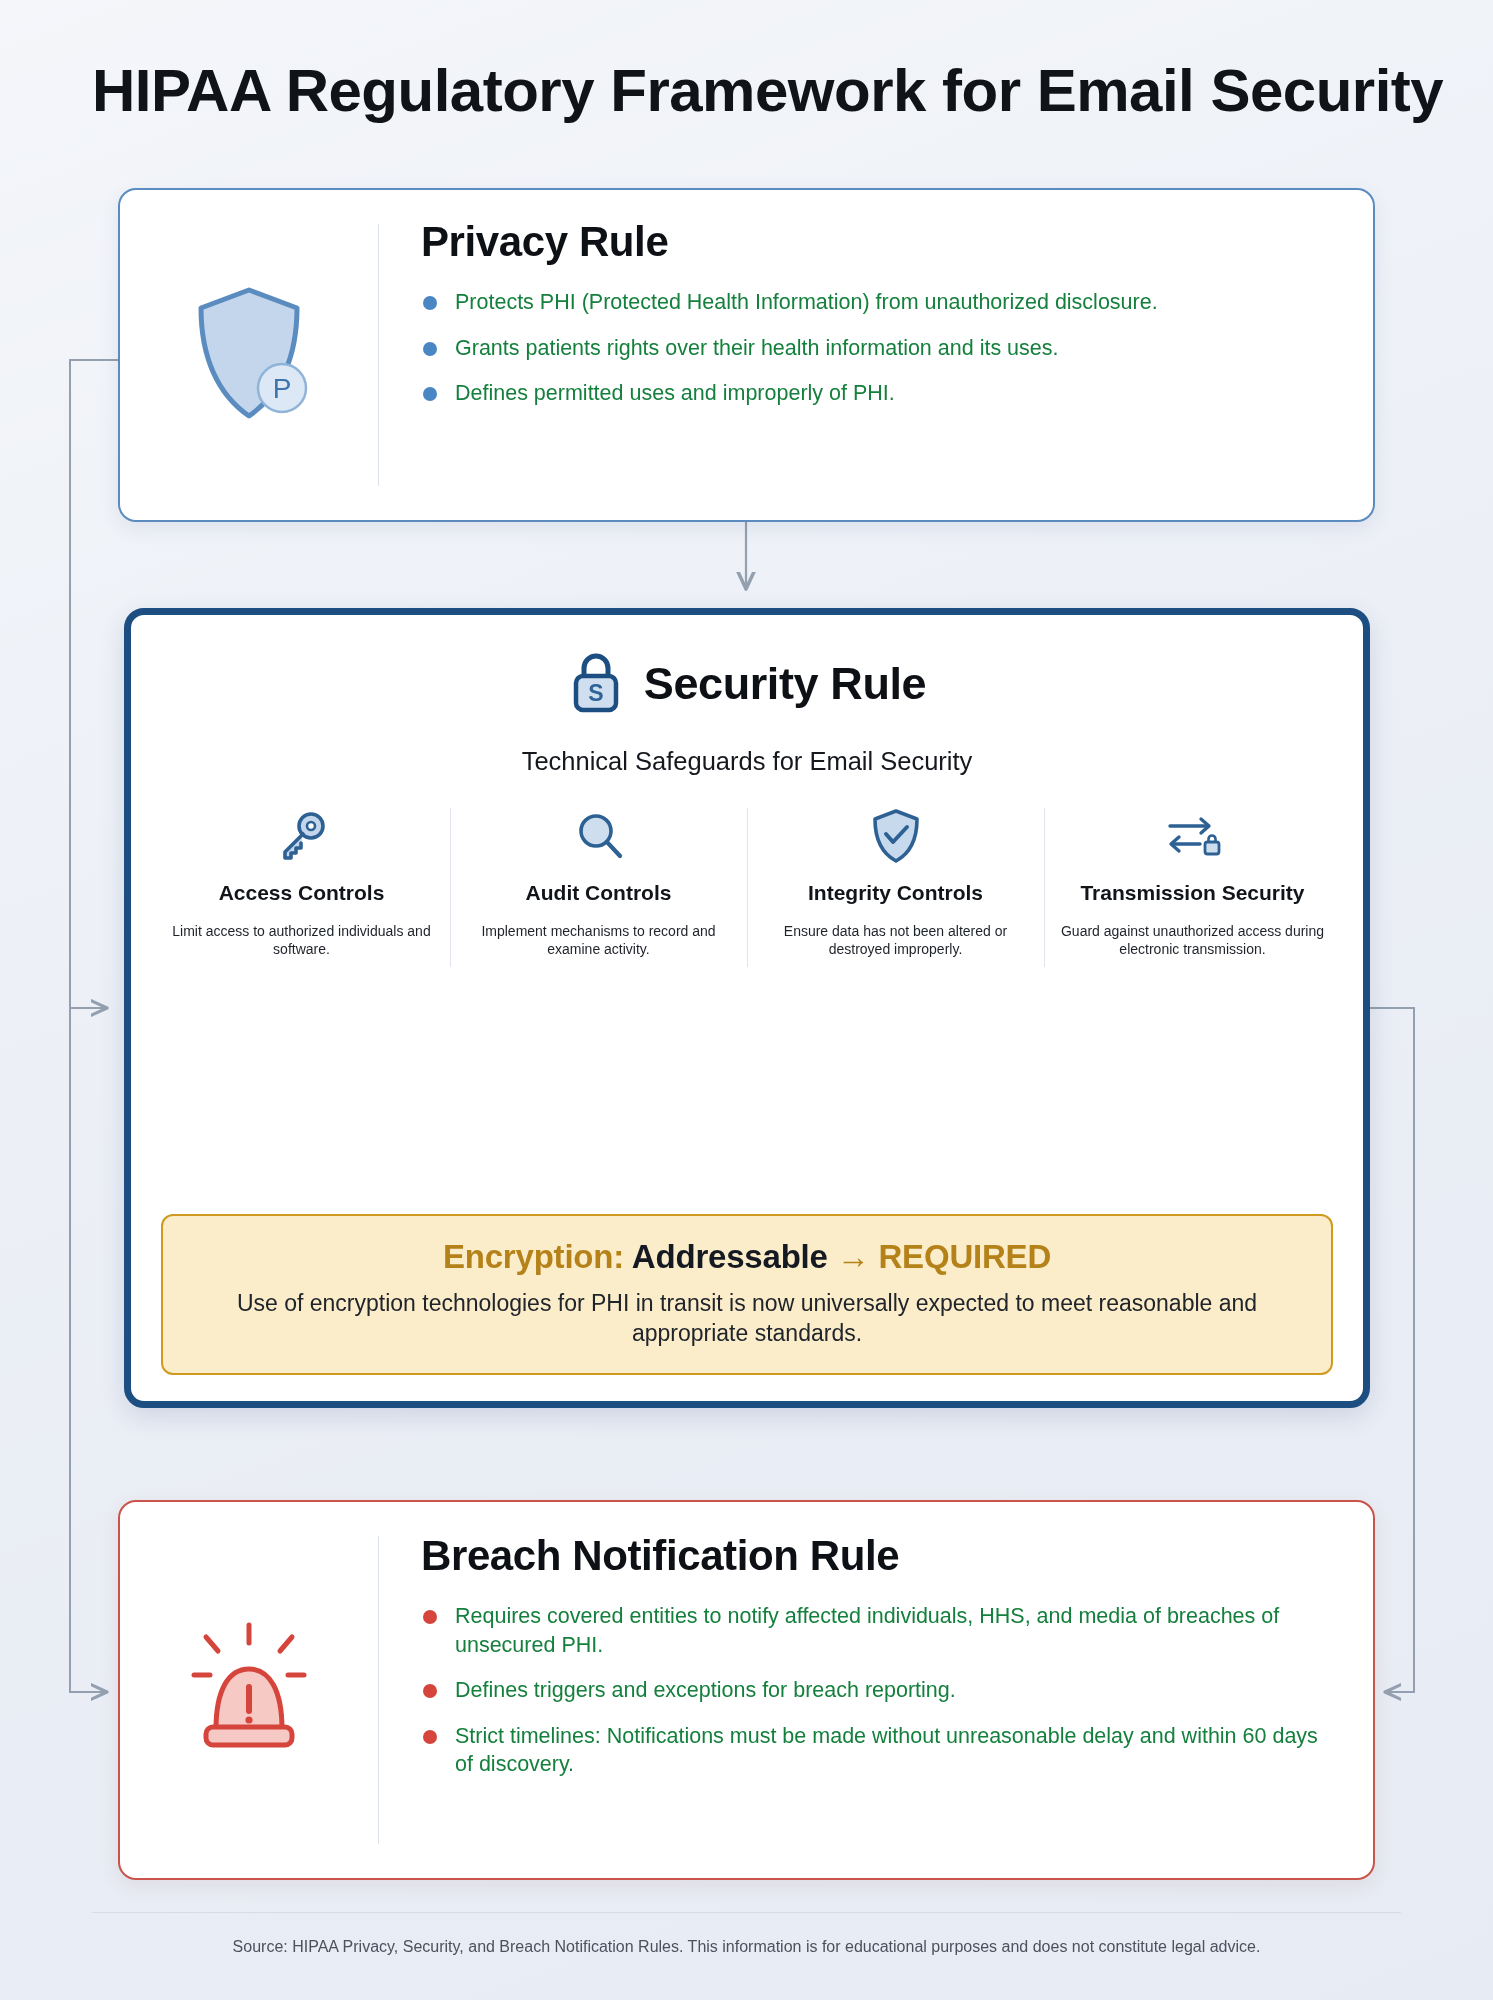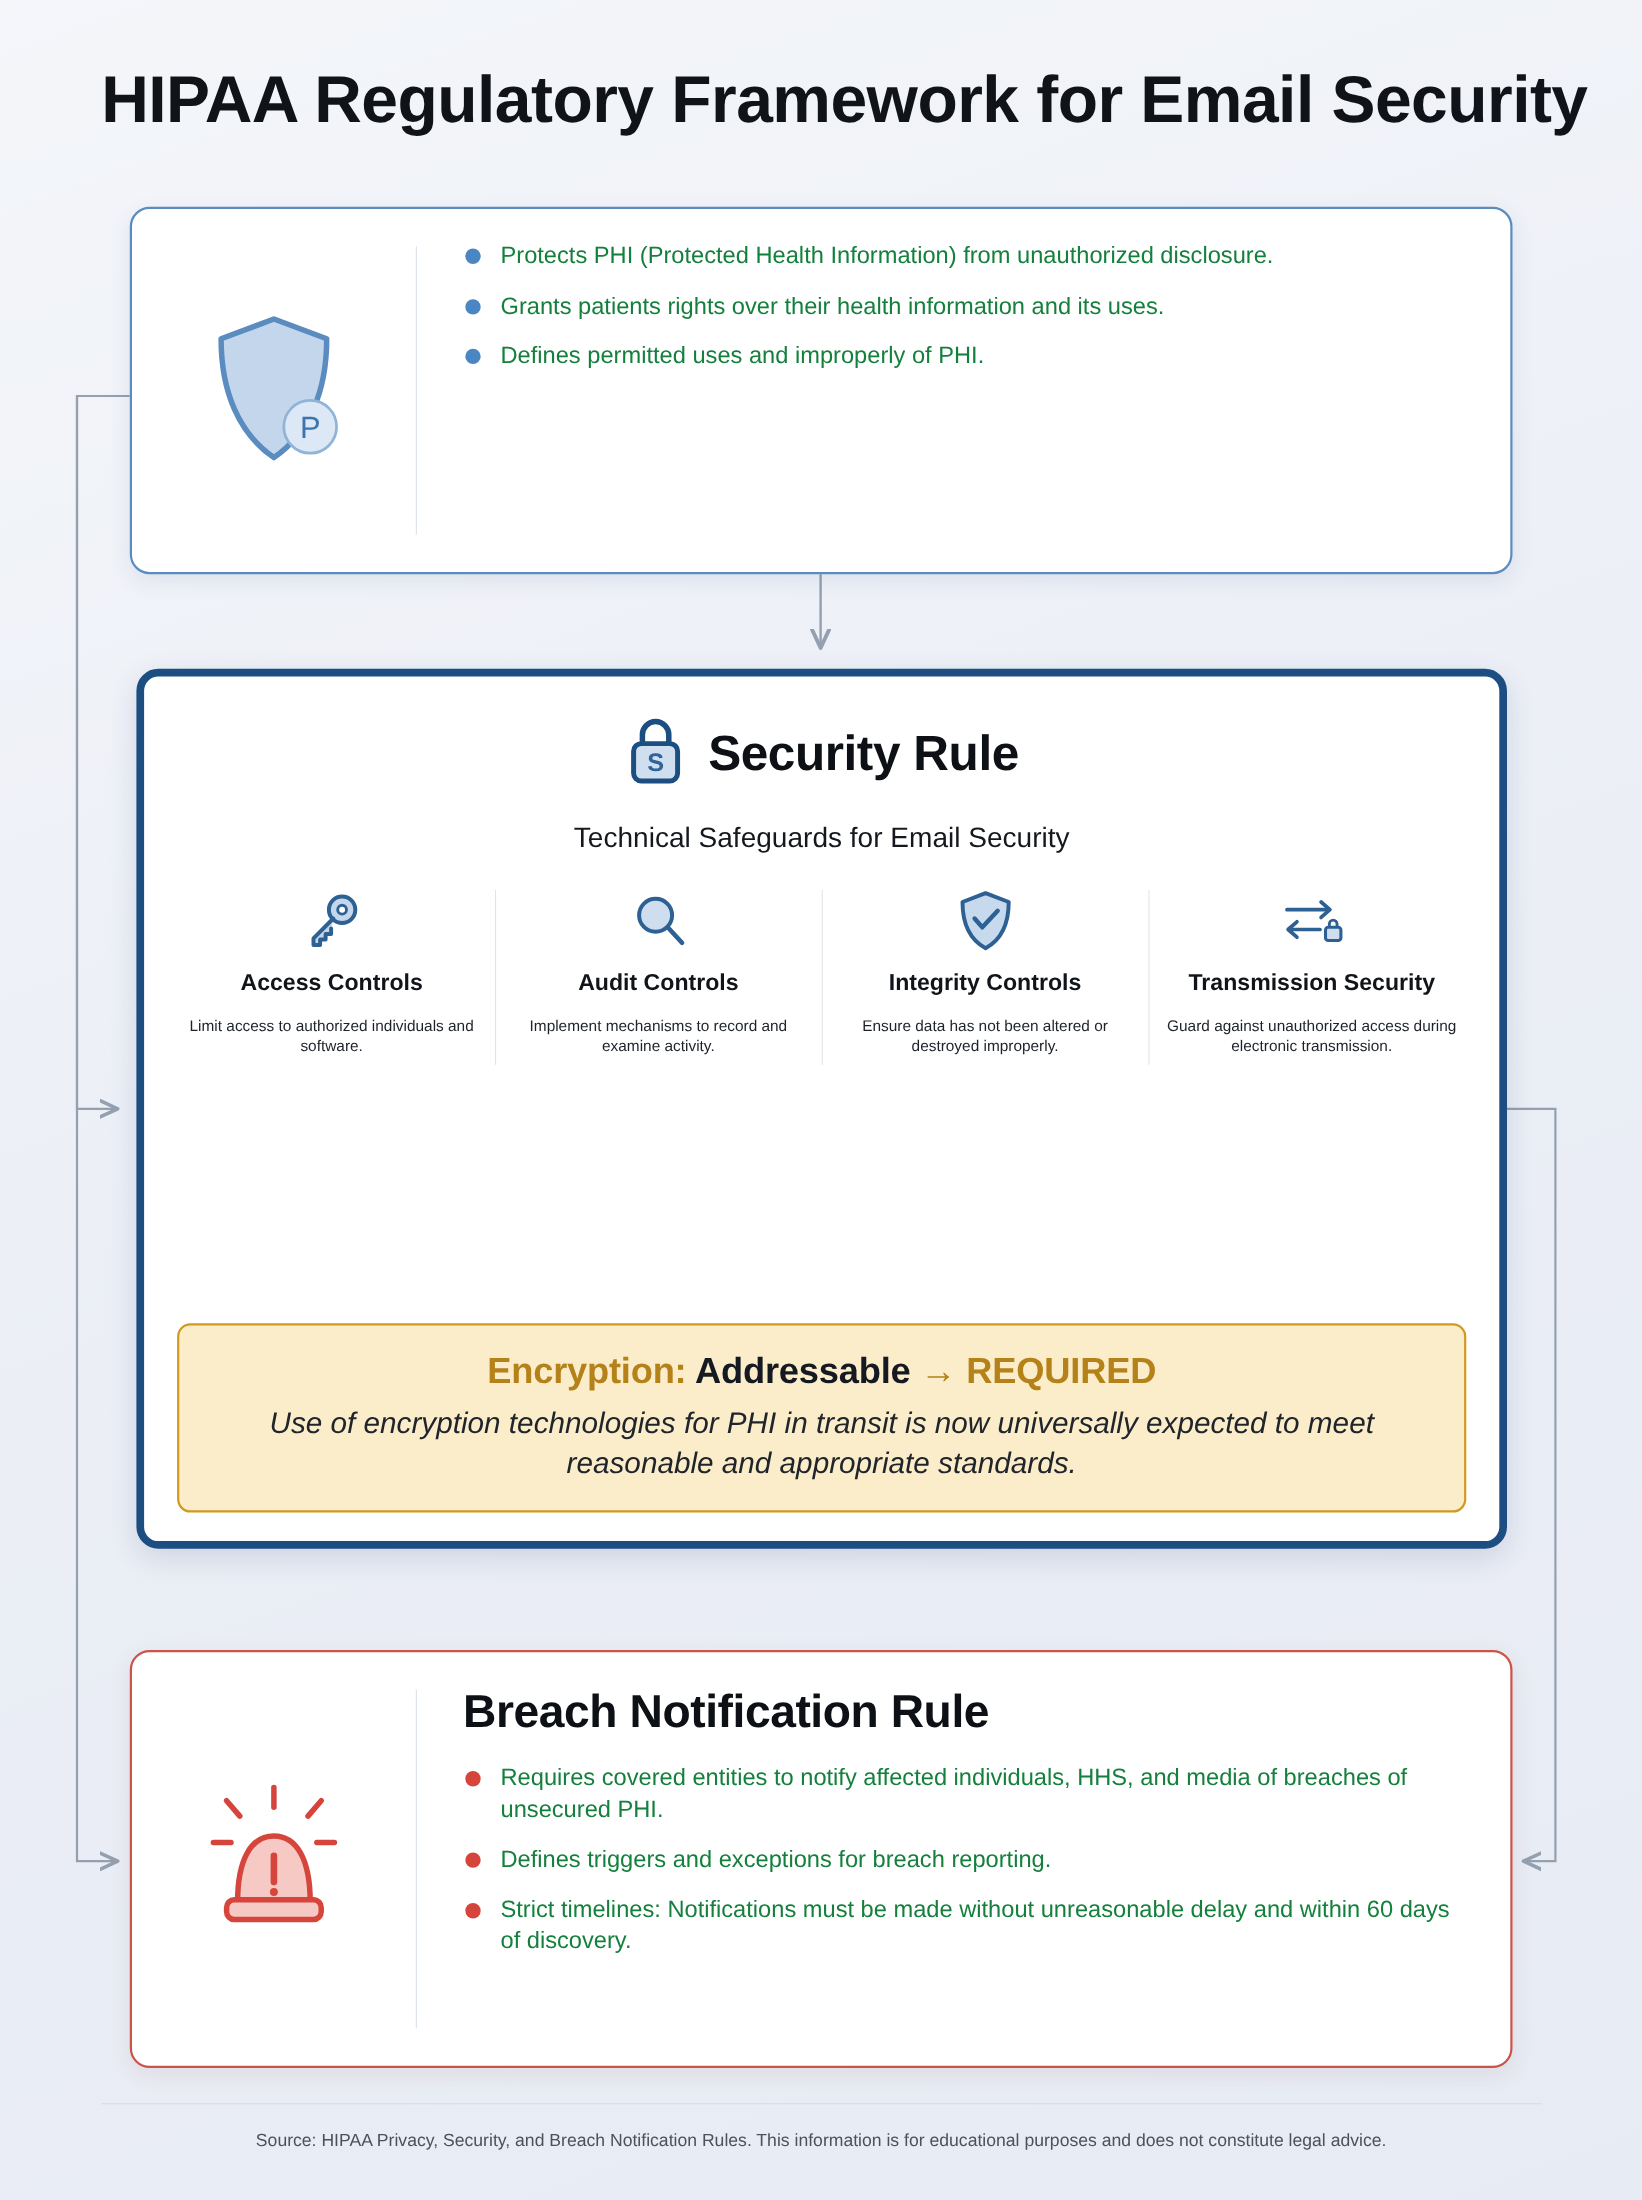--- a/index.html
+++ b/index.html
@@ -191,24 +191,23 @@
   }
   .enc-head {
     font-size: 33px;
     font-weight: 700;
     color: #151922;
     letter-spacing: -0.2px;
     margin-bottom: 12px;
   }
   .enc-head .gold { color: #b5821a; }
   .enc-desc {
-    font-size: 27px;
+    font-size: 23px;
     line-height: 1.33;
     color: #20242b;
-    font-style: italic;
   }
 
   
   .breach-inner { display: flex; height: 100%; align-items: stretch; }
   .breach-iconcol {
     width: 258px;
     display: flex;
     align-items: center;
     justify-content: center;
   }
@@ -269,20 +268,21 @@
       <span>
         <svg width="128" height="150" viewBox="0 0 128 150">
           <path d="M64 12 L112 30 C112 78 96 116 64 138 C32 116 16 78 16 30 Z" fill="#c3d6ec" stroke="#5b8cc0" stroke-width="5" stroke-linejoin="round"></path>
           <circle cx="97" cy="110" r="24" fill="#dce8f6" stroke="#8fb4d8" stroke-width="2.5"></circle>
           <text x="97" y="120" text-anchor="middle" font-family="Liberation Sans, sans-serif" font-size="28" font-weight="400" fill="#3d74ad">P</text>
         </svg>
       </span>
     </div>
     <div class="vrule"></div>
     <div class="privacy-body">
+      <div class="rule-title">Privacy Rule</div>
       <ul class="bullets">
         <li>Protects PHI (Protected Health Information) from unauthorized disclosure.</li>
         <li>Grants patients rights over their health information and its uses.</li>
         <li>Defines permitted uses and improperly of PHI.</li>
       </ul>
     </div>
   </div>
 </div>
 
 <div class="card card-security">

